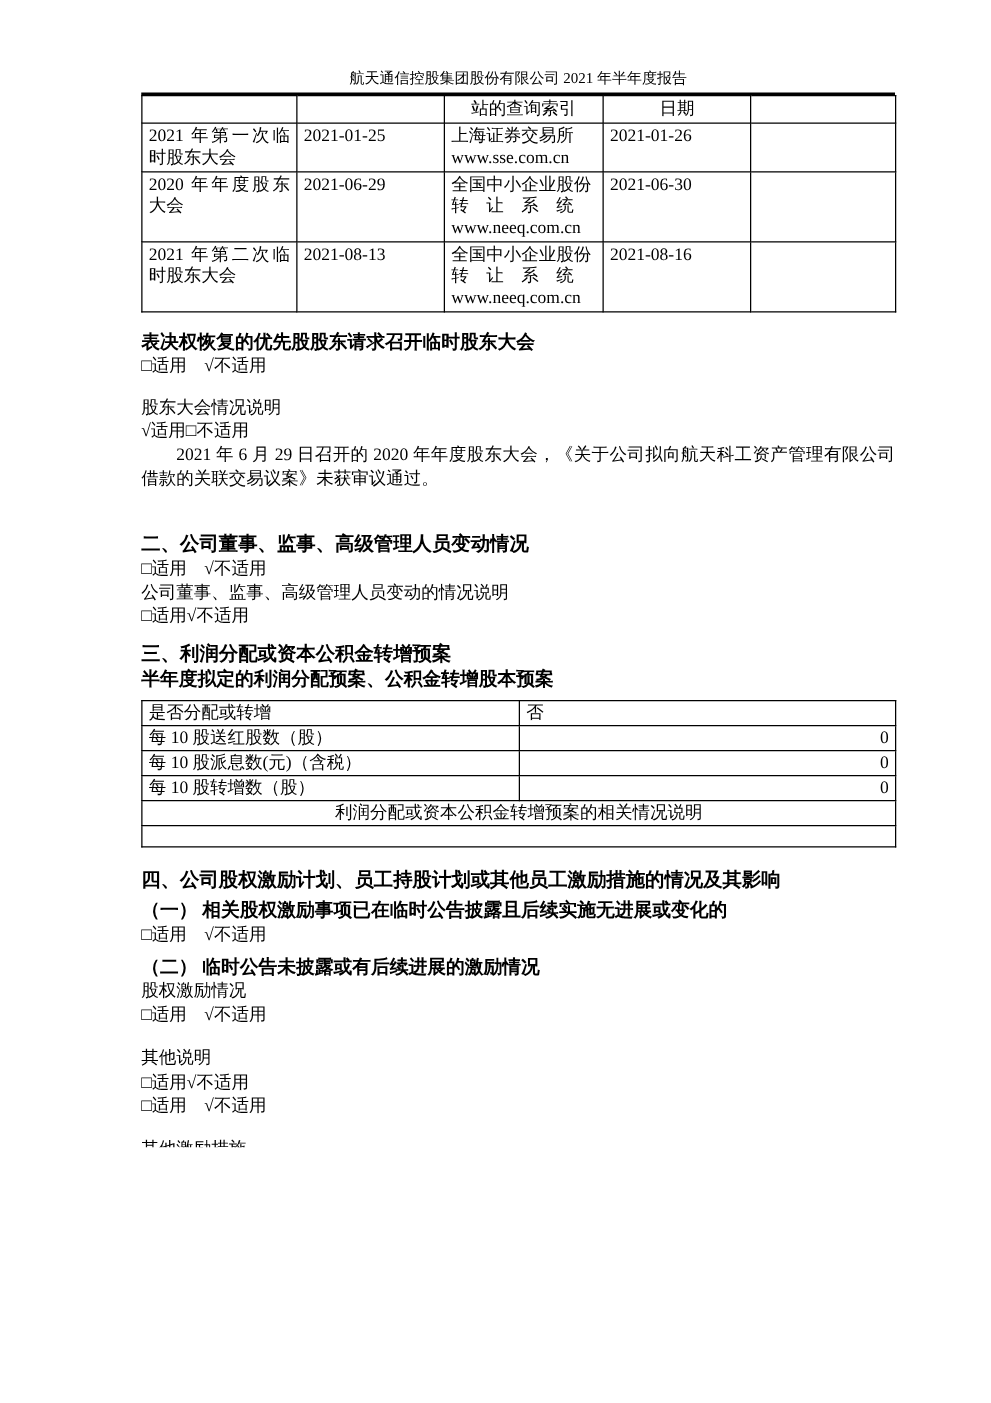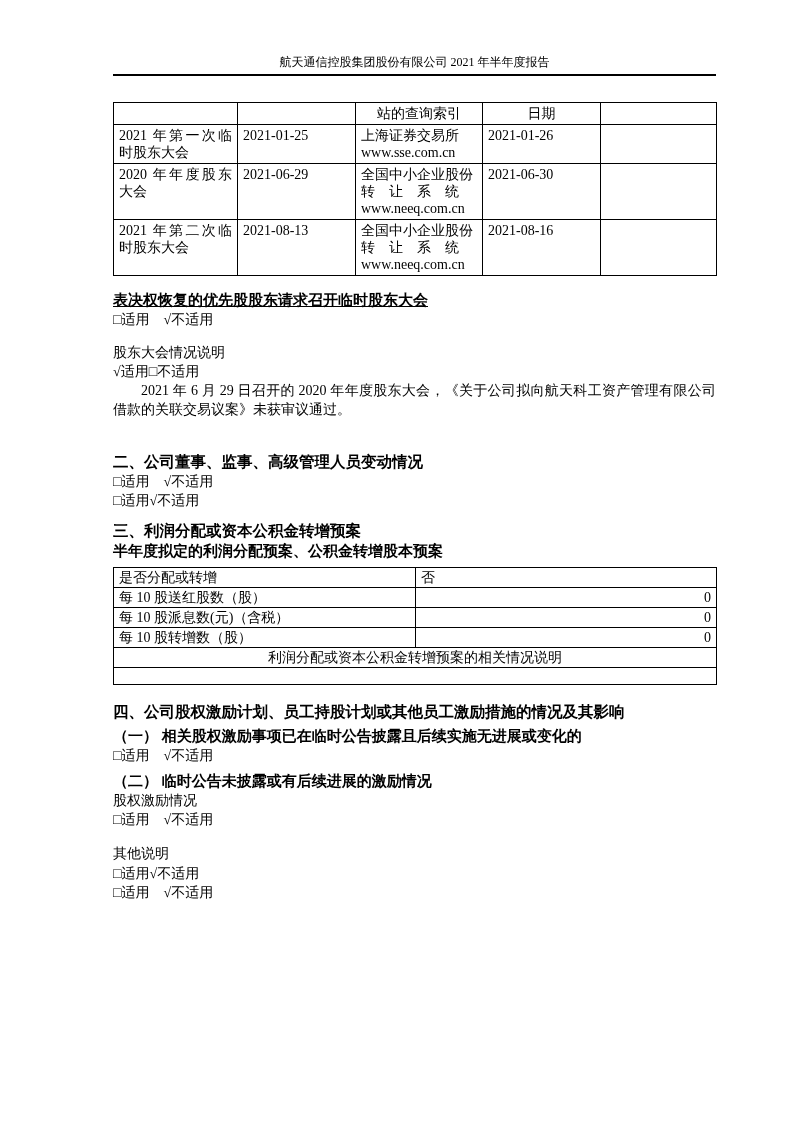--- a/index.html
+++ b/index.html
@@ -25,40 +25,39 @@
     text-align: center;
     font-size: 12px;
     line-height: 16px;
   }
 
   
   .t1 {
     border-collapse: collapse;
     table-layout: fixed;
     width: 603px;
-    margin-top: 26px;
     font-size: 14px;
   }
   .t1 td {
     border: 1.5px solid #000;
     padding: 2px 5px;
     vertical-align: top;
     line-height: 17px;
     word-break: break-all;
   }
   .t1 tr.hdr td { text-align: center; height: 22px; }
   .t1 td.c-session { text-align: justify; }
   .t1 td.c-index div { line-height: 17px; }
 
   
   .bodyline { font-size: 14px; line-height: 19px; }
   .h-bold  { font-size: 15px;   font-weight: bold; line-height: 20px; }
   .h-sec   { font-size: 15.5px; font-weight: bold; line-height: 21px; }
 
-  .mt-heading1 { margin-top: 14px; text-decoration: underline; }
+  .mt-heading1 { margin-top: 14px; }
   .mt-note     { margin-top: 14px; }
   .para { text-indent: 2em; text-align: justify; }
   .mt-sec2 { margin-top: 32px; }
   .mt-sec3 { margin-top: 10px; }
 
   
   .t2 {
     border-collapse: collapse;
     table-layout: fixed;
     width: 603px;
@@ -156,20 +155,21 @@
 
     <p class="h-bold mt-heading1">表决权恢复的优先股股东请求召开临时股东大会</p>
     <p class="bodyline">□适用　√不适用</p>
 
     <p class="bodyline mt-note">股东大会情况说明</p>
     <p class="bodyline">√适用□不适用</p>
     <p class="bodyline para">2021 年 6 月 29 日召开的 2020 年年度股东大会，《关于公司拟向航天科工资产管理有限公司借款的关联交易议案》未获审议通过。</p>
 
     <p class="h-sec mt-sec2">二、公司董事、监事、高级管理人员变动情况</p>
     <p class="bodyline">□适用　√不适用</p>
+    <p class="bodyline">公司董事、监事、高级管理人员变动的情况说明</p>
     <p class="bodyline">□适用√不适用</p>
 
     <p class="h-sec mt-sec3">三、利润分配或资本公积金转增预案</p>
     <p class="h-bold">半年度拟定的利润分配预案、公积金转增股本预案</p>
 
     <table class="t2">
       <colgroup>
           <col style="width:302px">
           <col style="width:301px">
         </colgroup>

